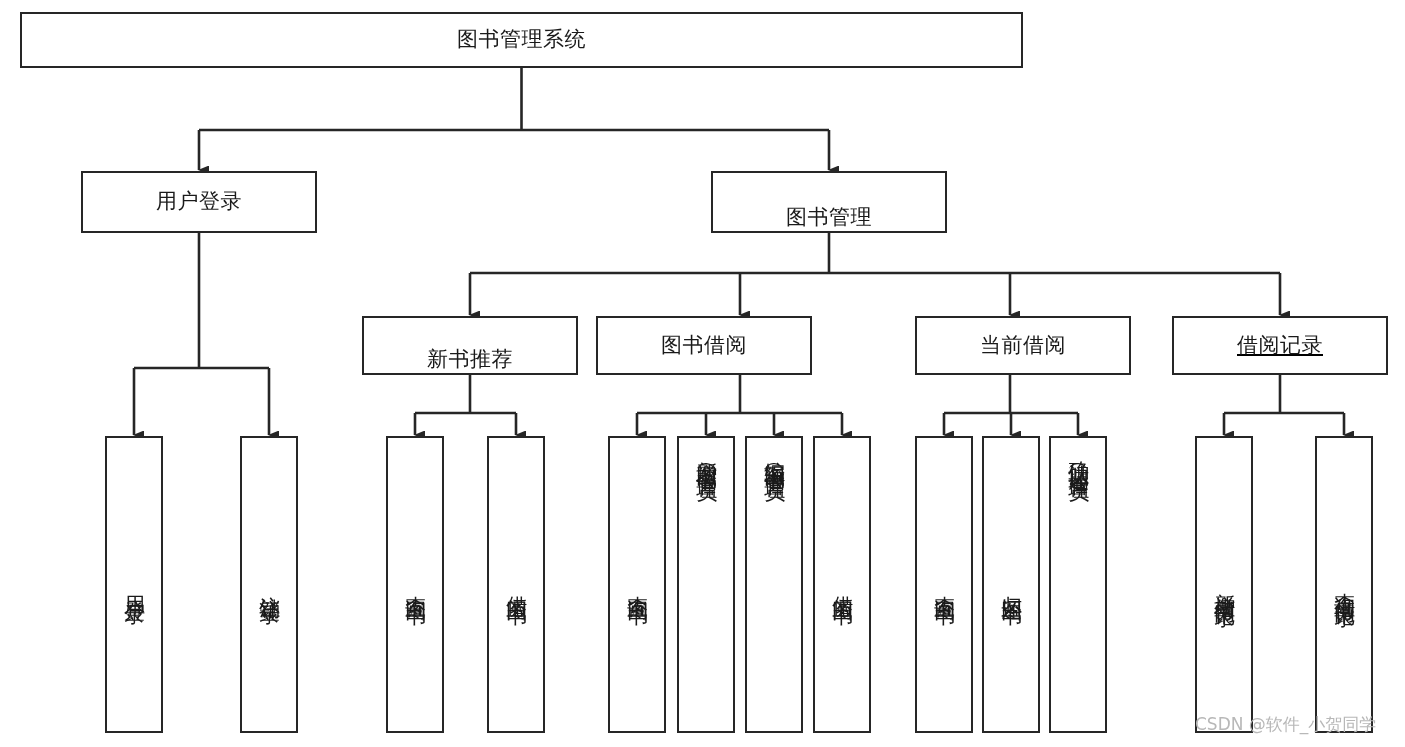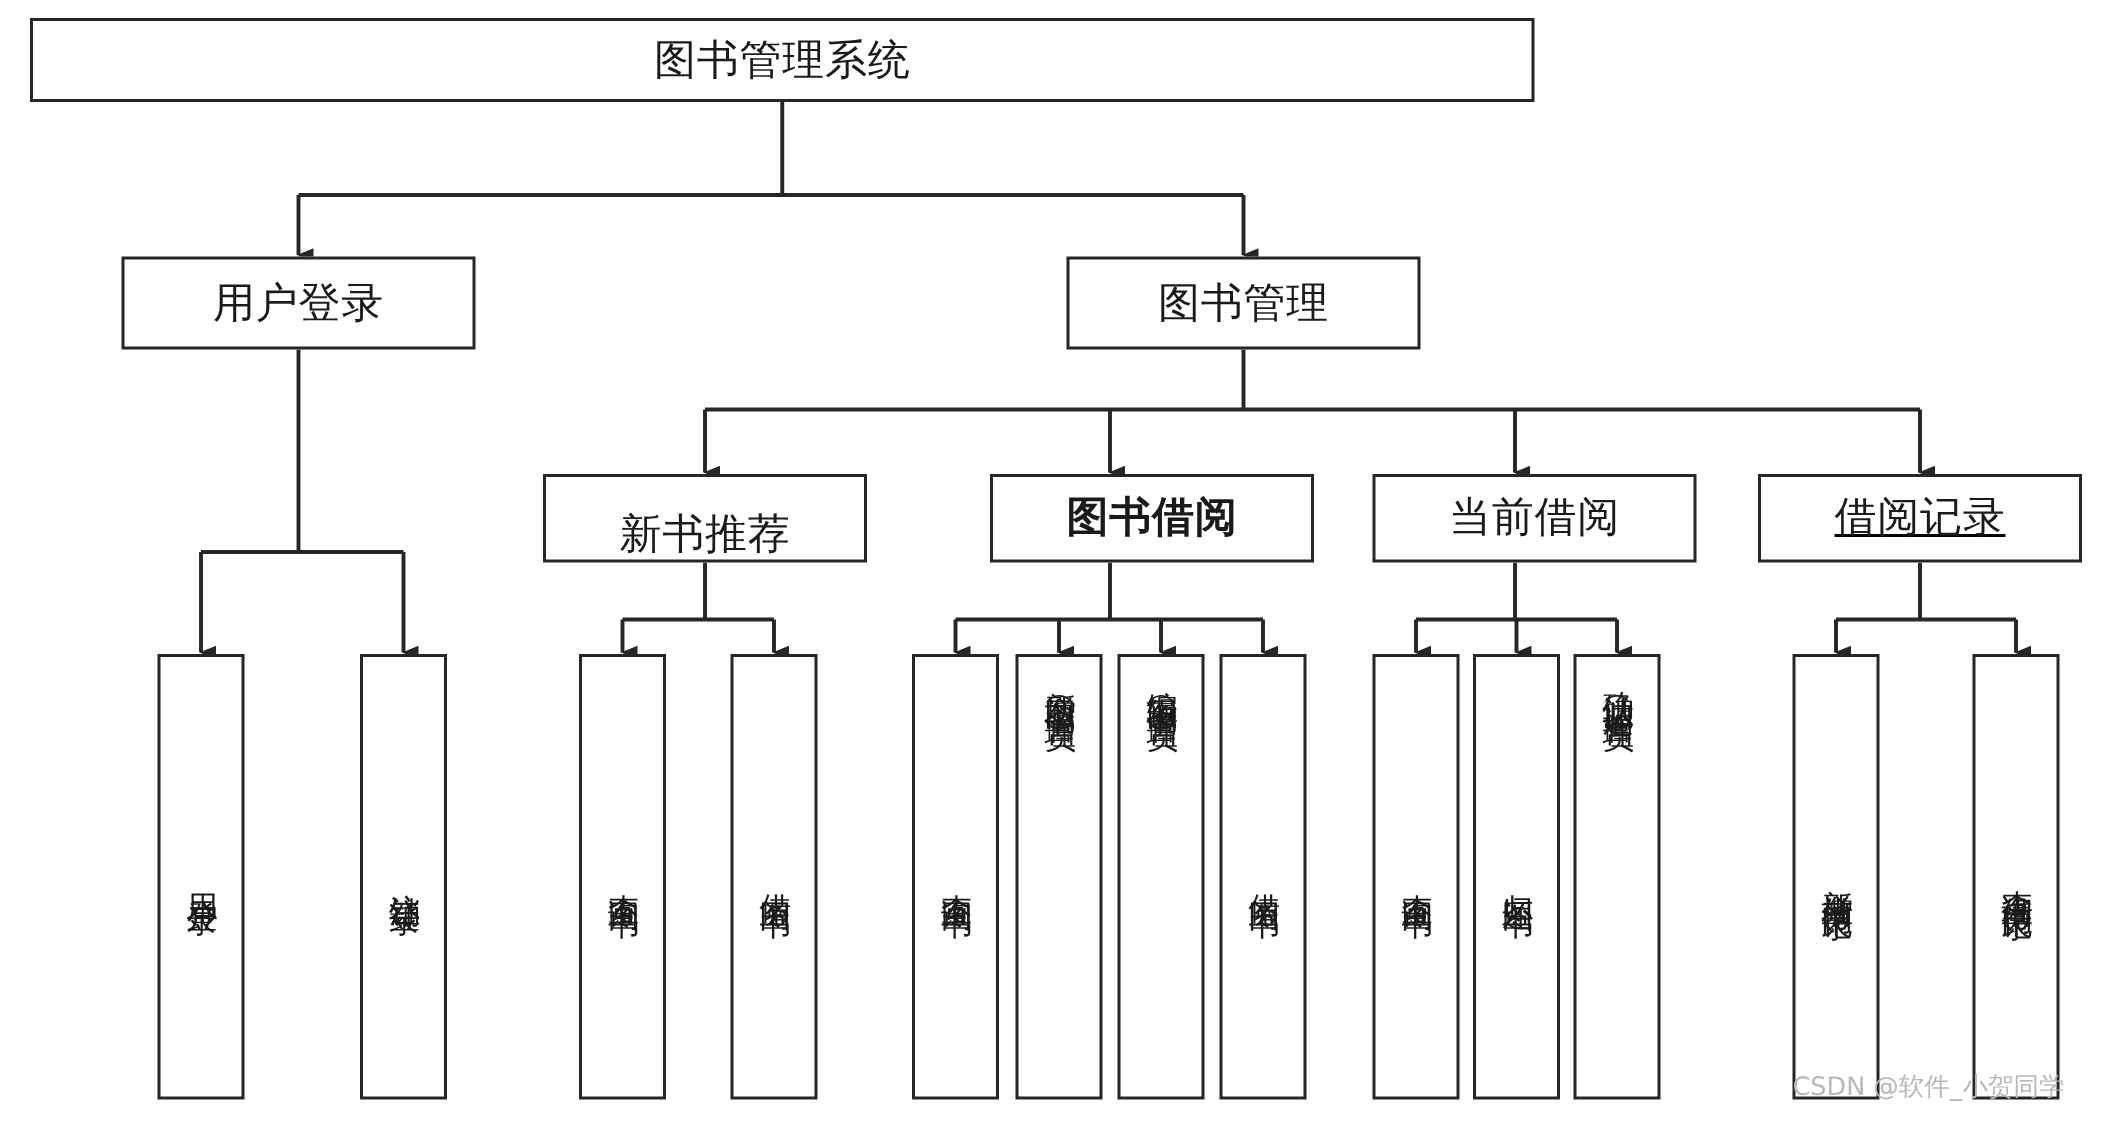--- a/index.html
+++ b/index.html
@@ -31,21 +31,21 @@
     box-sizing: border-box;
     background: #ffffff;
     border: 2.5px solid #262626;
     display: flex;
     align-items: center;
     justify-content: center;
     z-index: 2;
   }
   .node-label {
     color: #1a1a1a;
-    font-size: 28px;
+    font-size: 21px;
     line-height: 1.22;
     letter-spacing: 0.5px;
     white-space: nowrap;
     text-align: center;
   }
   .node.vertical {
     align-items: center;
     justify-content: center;
     padding: 6px 0;
   }
@@ -108,27 +108,27 @@
       </g>
   </svg>
 
   <div id="node-layer">
       <div class="node" style="left: 20px; top: 12px; width: 1003px; height: 56px;">
         <span class="node-label">图书管理系统</span>
       </div>
       <div class="node" style="left: 81px; top: 171px; width: 236px; height: 62px;">
         <span class="node-label">用户登录</span>
       </div>
-      <div class="node" style="left: 711px; top: 171px; width: 236px; height: 62px;">
+      <div class="node" style="left: 711px; top: 171px; width: 236px; height: 62px; align-items: flex-end;">
         <span class="node-label">图书管理</span>
       </div>
       <div class="node" style="left: 362px; top: 316px; width: 216px; height: 59px; align-items: flex-end;">
         <span class="node-label">新书推荐</span>
       </div>
-      <div class="node" style="left: 660px; top: 316px; width: 216px; height: 59px; font-weight: bold;">
+      <div class="node" style="left: 596px; top: 316px; width: 216px; height: 59px;">
         <span class="node-label">图书借阅</span>
       </div>
       <div class="node" style="left: 902px; top: 316px; width: 216px; height: 59px; margin-left: 13px;">
         <span class="node-label">当前借阅</span>
       </div>
       <div class="node" style="left: 1172px; top: 316px; width: 216px; height: 59px; text-decoration: underline;">
         <span class="node-label">借阅记录</span>
       </div>
       <div class="node vertical" style="left: 105px; top: 436px; width: 58px; height: 297px;">
         <span class="node-label">用户登录</span>

